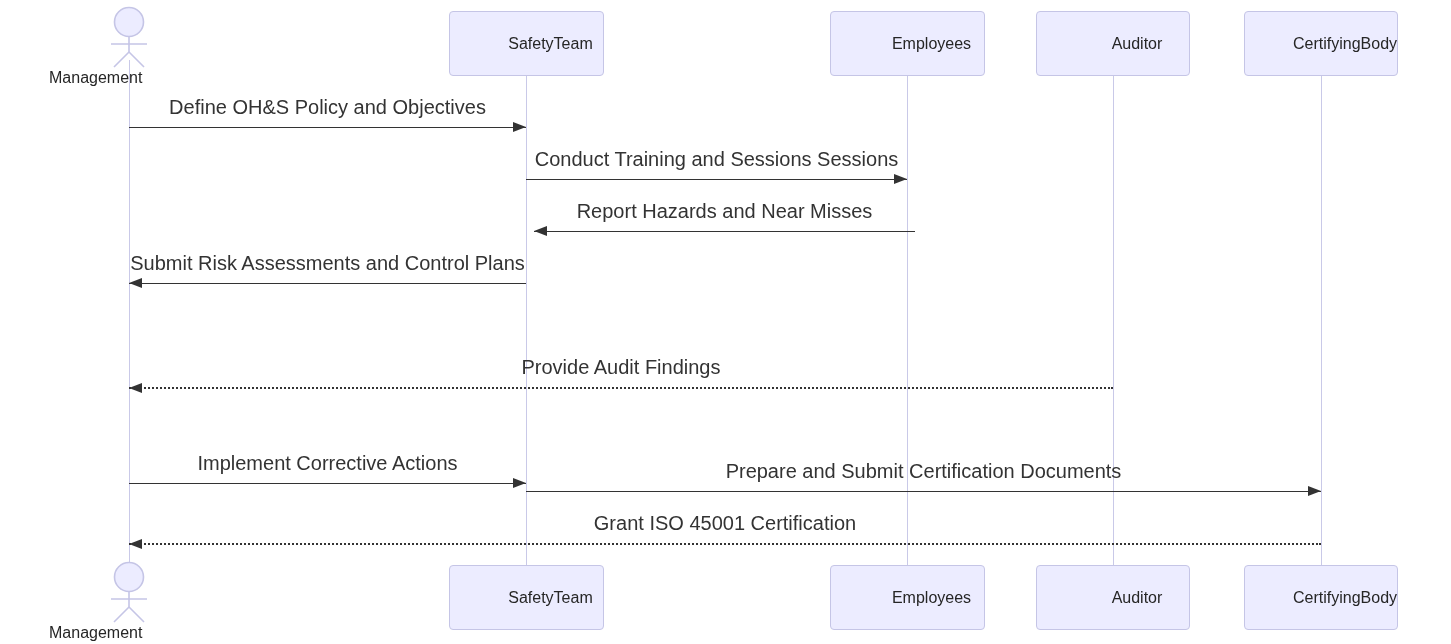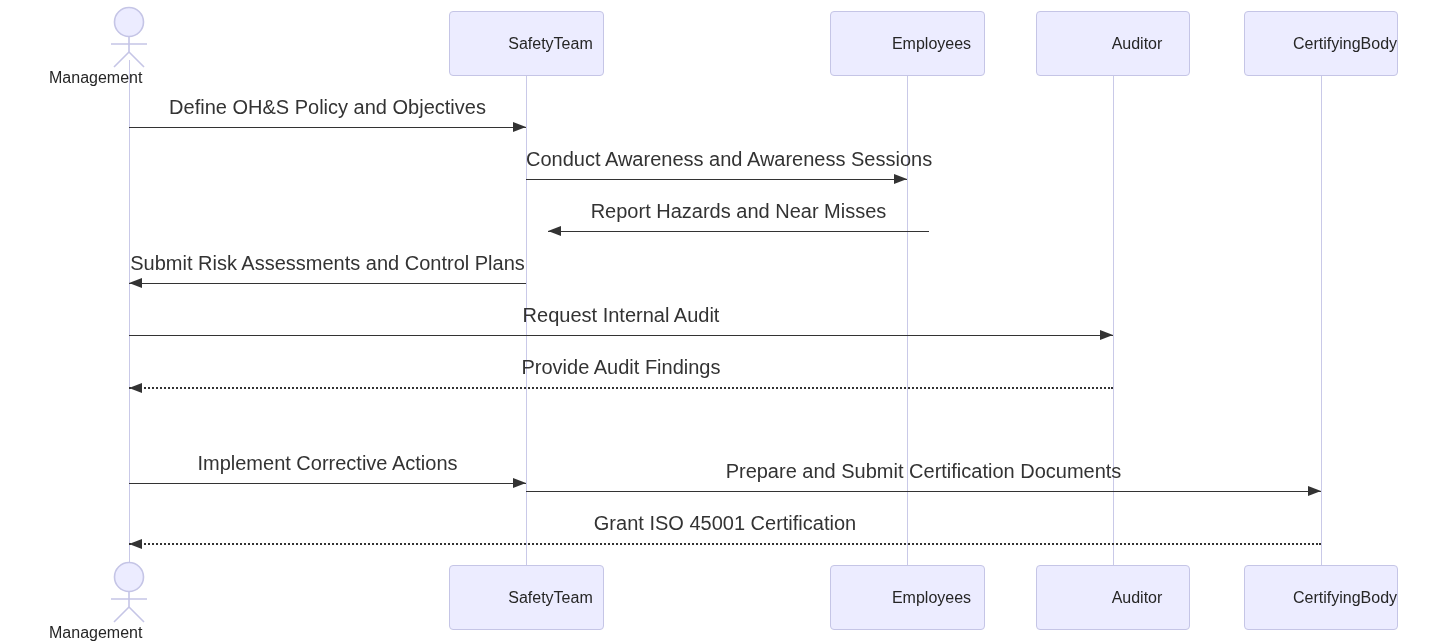--- a/index.html
+++ b/index.html
@@ -98,46 +98,40 @@
   </div>
 
   <div class="msg" style="left:129px;top:94px;width:397px;">
     <div class="msg-label">Define OH&amp;S Policy and Objectives</div>
     <div class="msg-line solid">
       <span class="arrowhead right"></span>
     </div>
   </div>
 
   <div class="msg" style="left:526px;top:146px;width:381px;">
-    <div class="msg-label">Conduct Awareness and Awareness Sessions</div>
+    <div class="msg-label">Conduct Training and Sessions Sessions</div>
     <div class="msg-line solid">
       <span class="arrowhead right"></span>
     </div>
   </div>
 
-  <div class="msg" style="left:548px;top:198px;width:381px;">
+  <div class="msg" style="left:534px;top:198px;width:381px;">
     <div class="msg-label">Report Hazards and Near Misses</div>
     <div class="msg-line solid">
       <span class="arrowhead left"></span>
     </div>
   </div>
 
   <div class="msg" style="left:129px;top:250px;width:397px;">
     <div class="msg-label">Submit Risk Assessments and Control Plans</div>
     <div class="msg-line solid">
       <span class="arrowhead left"></span>
     </div>
   </div>
 
-  <div class="msg" style="left:129px;top:302px;width:984px;">
-    <div class="msg-label">Request Internal Audit</div>
-    <div class="msg-line solid">
-      <span class="arrowhead right"></span>
-    </div>
-  </div>
 
   <div class="msg" style="left:129px;top:354px;width:984px;">
     <div class="msg-label">Provide Audit Findings</div>
     <div class="msg-line dotted">
       <span class="arrowhead left"></span>
     </div>
   </div>
 
   <div class="msg" style="left:129px;top:422px;width:397px;margin-top:28px;">
     <div class="msg-label">Implement Corrective Actions</div>

